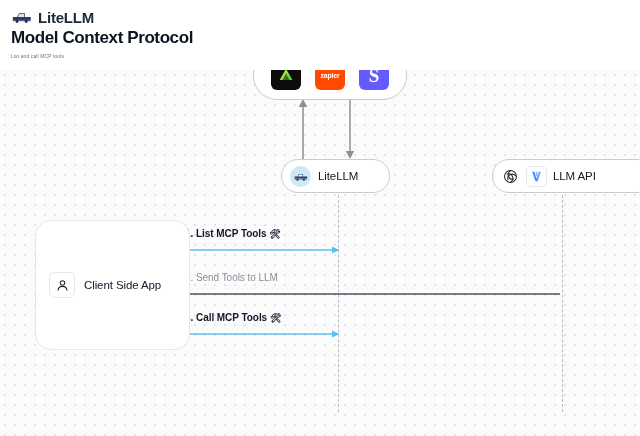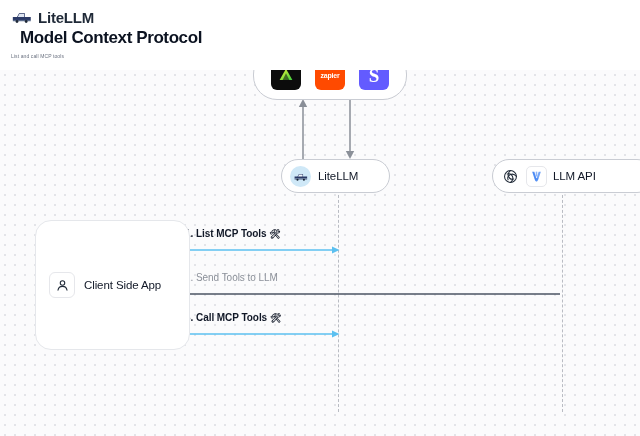--- a/index.html
+++ b/index.html
@@ -38,21 +38,21 @@
     display: block;
   }
   .brand-name {
     font-size: 15px;
     font-weight: 600;
     letter-spacing: -0.2px;
     color: #1f2937;
   }
   .page-title {
     position: absolute;
-    left: 20px; top: 28px;
+    left: 11px; top: 28px;
     font-size: 17px;
     font-weight: 700;
     letter-spacing: -0.4px;
     color: #0b1220;
   }
   .page-subtitle {
     position: absolute;
     left: 11px; top: 53px;
     font-size: 5px;
     color: #6b7280;

